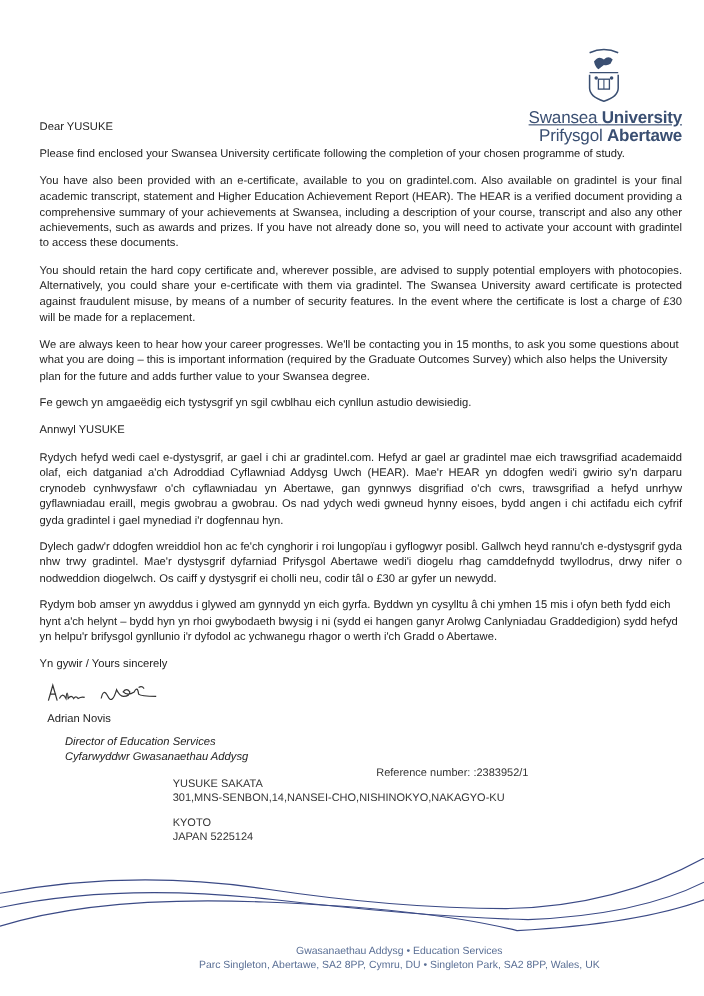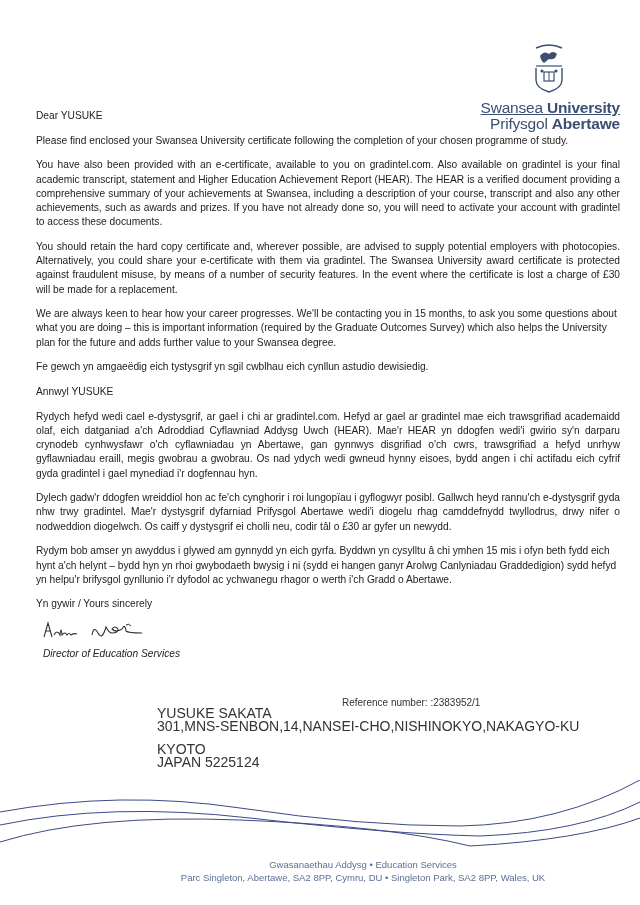--- a/index.html
+++ b/index.html
@@ -11,23 +11,23 @@
   .crest { position: absolute; left: 62px; top: 0; width: 34px; height: 52px; }
   .uni-en, .uni-cy { position: absolute; right: 0; font-size: 15.5px; color: #3a4f72; white-space: nowrap; letter-spacing: -0.2px; }
   .uni-en { top: 57px; text-decoration: underline; }
   .uni-cy { top: 73px; }
   .uni-en b, .uni-cy b { font-weight: bold; }
   .letter { position: absolute; left: 36px; top: 109px; width: 584px; font-size: 10.2px; line-height: 14.2px; }
   .letter p { margin: 0 0 10.5px 0; text-align: justify; }
   .letter p.nj { text-align: left; }
   .sig { position: absolute; left: 40px; top: 617px; width: 160px; height: 24px; }
   .signer { position: absolute; left: 43px; top: 647px; font-size: 10.2px; line-height: 14px; }
-  .signer .t { font-style: italic; }
+  .signer .t { font-style: italic; margin-left: 16px; }
   .ref { position: absolute; left: 342px; top: 697px; font-size: 10px; color: #333; }
-  .addr { position: absolute; left: 157px; top: 707px; font-size: 14px; line-height: 12.6px; color: #333; }
+  .addr { position: absolute; left: 157px; top: 707px; font-size: 10px; line-height: 12.6px; color: #333; }
   .addr .gap { height: 11px; }
   .waves { position: absolute; left: 0; top: 780px; width: 640px; height: 90px; }
   .footer { position: absolute; left: 0; top: 858px; width: 640px; text-align: center; font-size: 9.5px; line-height: 13px; color: #5a6f95; padding-left: 43px; }
 </style>
 </head>
 <body>
 
 <div class="logo">
   <svg class="crest" viewBox="0 0 34 52">
     <path d="M4 6 Q17 0 30 6" fill="none" stroke="#3a4f72" stroke-width="1.4"></path>
@@ -57,21 +57,23 @@
   <p class="nj">Yn gywir / Yours sincerely</p>
 </div>
 
 <svg class="sig" viewBox="0 0 160 24">
   <path d="M4 20 L8 6 L12 20 M6 14 L11 14 M14 18 q3 -6 6 0 q1 -10 2 0 q3 -4 5 0 q2 -3 4 0 q3 -2 6 -1" fill="none" stroke="#333" stroke-width="1.1"></path>
   <path d="M52 18 q2 -10 6 -2 q4 8 8 -6 q3 6 6 6 q6 0 6 -4 q-3 -4 -6 0 q4 4 10 0 q3 -6 4 2 q2 2 16 2" fill="none" stroke="#333" stroke-width="1.1"></path>
   <path d="M86 8 q3 -2 5 1" fill="none" stroke="#333" stroke-width="1"></path>
 </svg>
 
 <div class="signer">
+  <div style="margin-bottom:7px">Adrian Novis</div>
   <div class="t">Director of Education Services</div>
+  <div class="t">Cyfarwyddwr Gwasanaethau Addysg</div>
 </div>
 
 <div class="ref">Reference number: :2383952/1</div>
 
 <div class="addr">
   <div>YUSUKE SAKATA</div>
   <div>301,MNS-SENBON,14,NANSEI-CHO,NISHINOKYO,NAKAGYO-KU</div>
   <div class="gap"></div>
   <div>KYOTO</div>
   <div>JAPAN 5225124</div>

